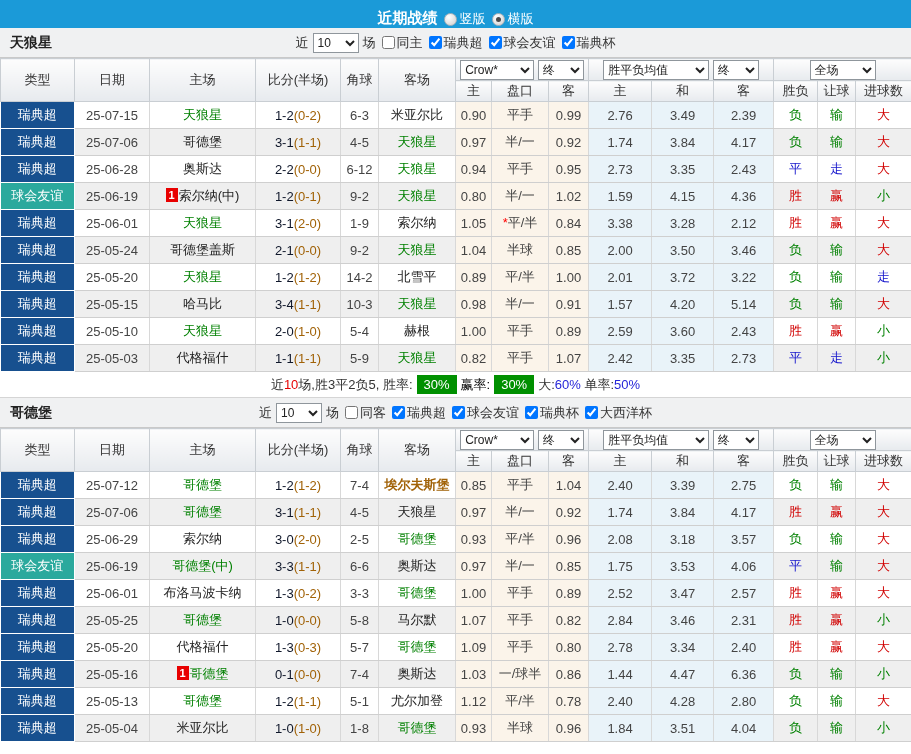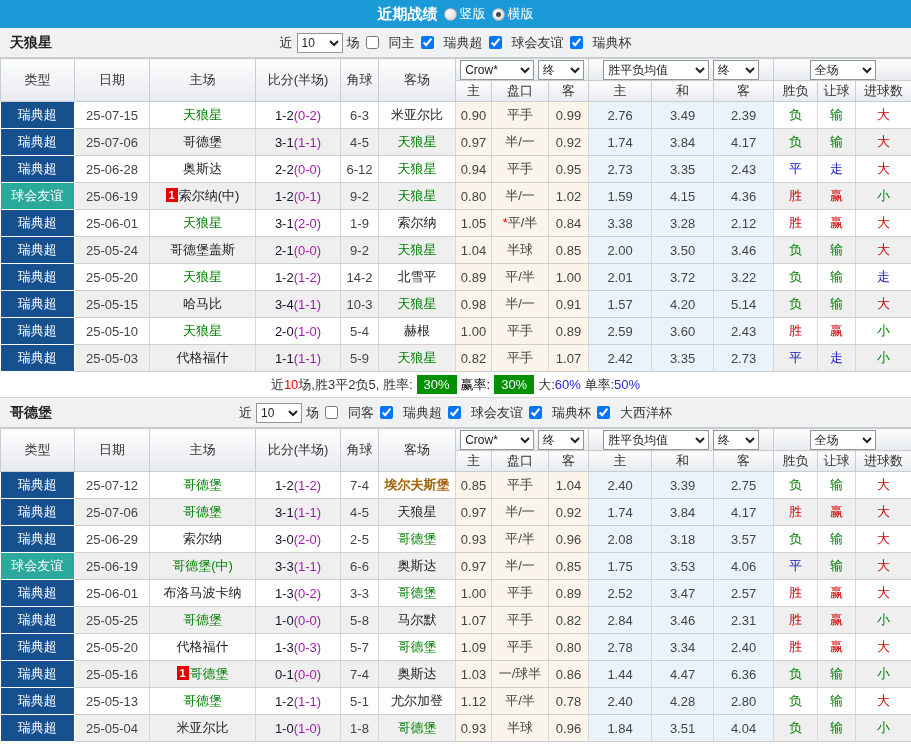--- a/index.html
+++ b/index.html
@@ -1,52 +1,52 @@
 <!DOCTYPE html>
 <html><head>
 <meta charset="utf-8">
 <style>
   * { box-sizing: border-box; margin: 0; padding: 0; }
   body { font-family: "Liberation Sans", "DejaVu Sans", sans-serif; background:#fff; }
   .page { width: 911px; height: 754px; overflow: hidden; background:#fff; }
 
   
-  .topbar { height: 28px; background:#1b9ad8; display:flex; align-items:center; justify-content:center; gap:6px; color:#fff; }
+  .topbar { height: 28px; background:#1b9ad8; display:flex; align-items:flex-end; justify-content:center; gap:6px; color:#fff; }
   .topbar .title { font-weight: bold; font-size: 15px; }
   .radio-opt { display:flex; align-items:center; gap:3px; font-size:13px; cursor:pointer; }
   .radio { position:relative; display:inline-block; width:13px; height:13px; border-radius:50%;
            background: radial-gradient(circle at 35% 30%, #ffffff, #cfcfcf); border:1px solid #aeb4b9; }
   .radio.checked::after { content:""; position:absolute; left:3px; top:3px; width:5px; height:5px; border-radius:50%; background:#4a4a4a; }
 
   
   .band { height: 30px; background:#f0f1f2; border-bottom:1px solid #c9c9c9; display:flex; align-items:center; position:relative; }
   .band .team { position:absolute; left:10px; font-weight:bold; font-size:14px; color:#222; }
   .band .filters { margin:0 auto; display:flex; align-items:center; gap:4px; font-size:13px; color:#333; }
-  .band .filters label { display:flex; align-items:center; gap:9px; cursor:pointer; }
+  .band .filters label { display:flex; align-items:center; gap:1px; cursor:pointer; }
   .band input[type=checkbox] { width:13px; height:13px; margin:0 1px 0 2px; }
 
   select { font-family: inherit; font-size:12px; height:20px; border:1px solid #8f969c; background:#fff; color:#222; }
   select.s-count { width:46px; }
   select.s-book { width:74px; }
   select.s-stage { width:46px; }
   select.s-avg { width:106px; }
   select.s-scope { width:66px; }
 
   
   table { width:911px; border-collapse:collapse; table-layout:fixed; }
   th { background: linear-gradient(#fdfdfd,#e7eaee); border:1px solid #c9ced3; font-weight:normal; font-size:13px; color:#333; height:21px; }
   th.grp { height:22px; }
   td { text-align:center; font-size:13px; color:#444; height:27px; border-right:1px solid #d8d8d8; border-bottom:1px solid #cfcfcf; overflow:hidden; white-space:nowrap; }
   tr.odd td.rowbg { background:#ffffff; }
   tr.even td.rowbg { background:#efefef; }
   td.cream { background:#fbf4ea; }
   td.blueb { background:#e9f3f9; }
   td.typec { color:#fff; border-right:1px solid #fff; border-bottom:1px solid #fff; }
   .ft { color:#0f172a; }
-  .ht { color:#a21caf;text-align:right; }
+  .ht { color:#a16207;text-align:right; }
   .star { color:#ff0000; }
   .rank-badge { display:inline-block; background:#e80000; color:#fff; font-size:11px; font-weight:bold;
                 width:12px; height:14px; line-height:14px; text-align:center; vertical-align:1px; margin-right:1px; }
 
   
   .summary { height:26px; display:flex; align-items:center; justify-content:center; font-size:13px; background:#fff; border-bottom:1px solid #d5d5d5; }
   .summary span { white-space:pre; }
   .badge { background:#009000; color:#fff; padding:2px 7px; margin:0 4px; }
 </style>
 </head>

